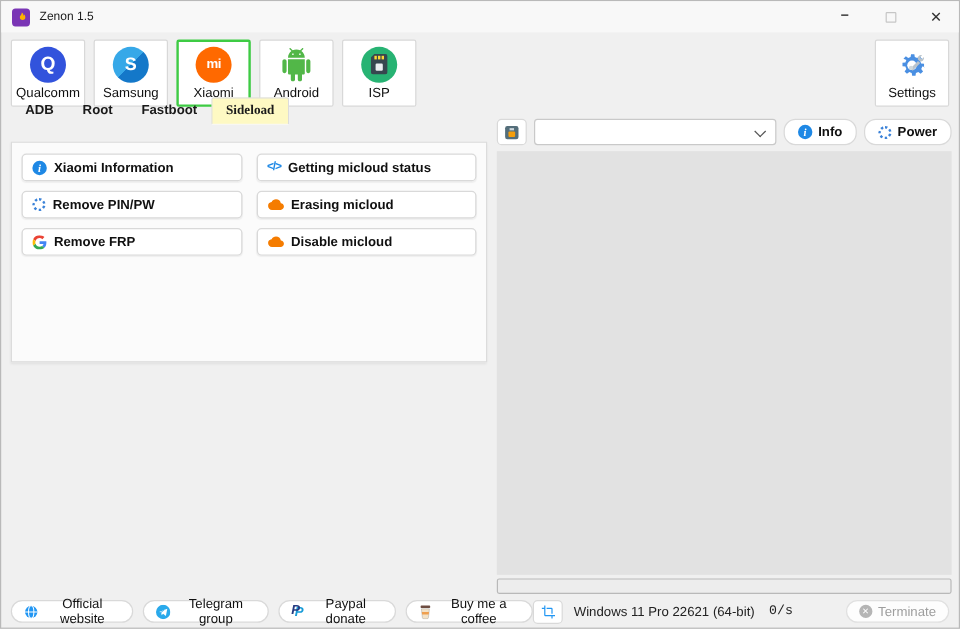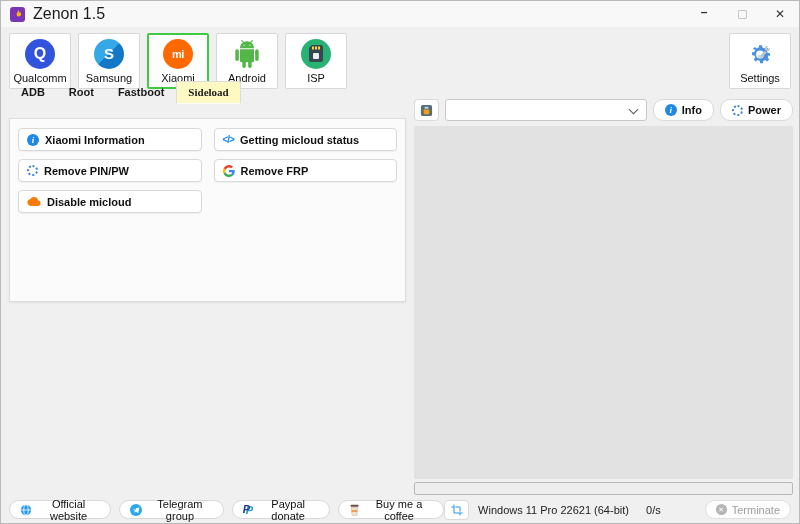--- a/index.html
+++ b/index.html
@@ -5,21 +5,21 @@
   * { margin:0; padding:0; box-sizing:border-box; }
   html,body { width:800px; height:524px; }
   body { font-family:"Liberation Sans",sans-serif; background:#f0f0f0; overflow:hidden; }
   .window { position:relative; width:800px; height:524px; background:#f0f0f0; border:1px solid #b9b9b9; }
 
   
   .titlebar { position:absolute; top:0; left:0; right:0; height:26px; background:#f8f8f8;
               display:flex; align-items:center; padding-left:9px; }
   .app-icon { width:15px; height:15px; border-radius:3px; background:#7a35b5;
               display:flex; align-items:center; justify-content:center; margin-right:8px; }
-  .title-text { font-size:16px; color:#1b1b1b; }
+  .title-text { font-size:10px; color:#1b1b1b; }
   .win-controls { margin-left:auto; display:flex; height:100%; }
   .win-btn { width:38px; height:100%; display:flex; align-items:center; justify-content:center;
              font-size:12px; color:#333; background:transparent; border:none; cursor:pointer; }
   .min-glyph { font-weight:bold; margin-top:-4px; }
   .max-box { width:9px; height:9px; border:1px solid #c6c6c6; border-radius:1px; }
 
   
   .toolbar { position:absolute; top:32px; left:8px; right:8px; display:flex; align-items:flex-start; }
   .brand { width:62px; height:56px; background:#fff; border:1px solid #d8d8d8; border-radius:2px;
            display:flex; flex-direction:column; align-items:center; justify-content:center; gap:3px;
@@ -74,21 +74,21 @@
 
   
   .statusbar { position:absolute; left:0; bottom:0; width:100%; height:27px; display:flex;
                align-items:center; padding:0 8px; }
   .status-links { display:flex; gap:8px; }
   .link-btn { height:19px; background:#fff; border:1px solid #d9d9d9; border-radius:10px;
               display:flex; align-items:center; gap:5px; padding:0 10px; font-size:11px;
               color:#101010; cursor:pointer; }
   .status-right { margin-left:auto; display:flex; align-items:center; width:381px; }
   .os-text { font-size:11px; color:#222; margin-left:9px;text-align:right; }
-  .speed-text { font-size:11px; color:#222; margin-left:auto; }
+  .speed-text { font-size:11px; color:#222; margin-left:auto;font-family:Liberation Mono, monospace; }
   .terminate-btn { height:19px; background:#fdfdfd; border:1px solid #e0e0e0; border-radius:10px;
                    display:flex; align-items:center; gap:5px; padding:0 10px; font-size:11px;
                    color:#9e9e9e; margin-left:44px; cursor:default; }
   .terminate-dot { width:11px; height:11px; border-radius:50%; background:#b5b5b5; color:#fff;
                    font-size:7px; display:flex; align-items:center; justify-content:center; }
   .terminate-dot::before { content:"\2715"; }
   .paypal-ic { position:relative; width:11px; height:12px; font:italic bold 11px "Liberation Sans",sans-serif; }
   .paypal-ic::before { content:"P"; position:absolute; left:3px; top:0; color:#179bd7; }
   .paypal-ic::after  { content:"P"; position:absolute; left:0; top:-1px; color:#253b80; }
 </style>
@@ -180,20 +180,28 @@
       <button class="action-btn">
         <span class="code-glyph">&lt;/&gt;</span>
         <span>Getting micloud status</span>
       </button>
       <button class="action-btn">
         <span class="spinner-ring"></span>
         <span>Remove PIN/PW</span>
       </button>
       <button class="action-btn">
         <span style="display:flex;">
+          <svg width="14" height="11" viewBox="0 0 24 20">
+              <path fill="#f57c00" d="M19.35 8.04A7.49 7.49 0 0 0 12 2C9.11 2 6.6 3.64 5.35 6.04A5.994 5.994 0 0 0 0 12c0 3.31 2.69 6 6 6h13c2.76 0 5-2.24 5-5 0-2.64-2.05-4.78-4.65-4.96z"></path>
+            </svg>
+        </span>
+        <span>Erasing micloud</span>
+      </button>
+      <button class="action-btn">
+        <span style="display:flex;">
           <svg width="12" height="12" viewBox="0 0 48 48">
               <path fill="#EA4335" d="M24 9.5c3.54 0 6.71 1.22 9.21 3.6l6.85-6.85C35.9 2.38 30.47 0 24 0 14.62 0 6.51 5.38 2.56 13.22l7.98 6.19C12.43 13.72 17.74 9.5 24 9.5z"></path>
               <path fill="#4285F4" d="M46.98 24.55c0-1.57-.15-3.09-.38-4.55H24v9.02h12.94c-.58 2.96-2.26 5.48-4.78 7.18l7.73 6c4.51-4.18 7.09-10.36 7.09-17.65z"></path>
               <path fill="#FBBC05" d="M10.53 28.59c-.48-1.45-.76-2.99-.76-4.59s.27-3.14.76-4.59l-7.98-6.19C.92 16.46 0 20.12 0 24c0 3.88.92 7.54 2.56 10.78l7.97-6.19z"></path>
               <path fill="#34A853" d="M24 48c6.48 0 11.93-2.13 15.89-5.81l-7.73-6c-2.15 1.45-4.92 2.3-8.16 2.3-6.26 0-11.57-4.22-13.47-9.91l-7.98 6.19C6.51 42.62 14.62 48 24 48z"></path>
             </svg>
         </span>
         <span>Remove FRP</span>
       </button>
       <button class="action-btn">

